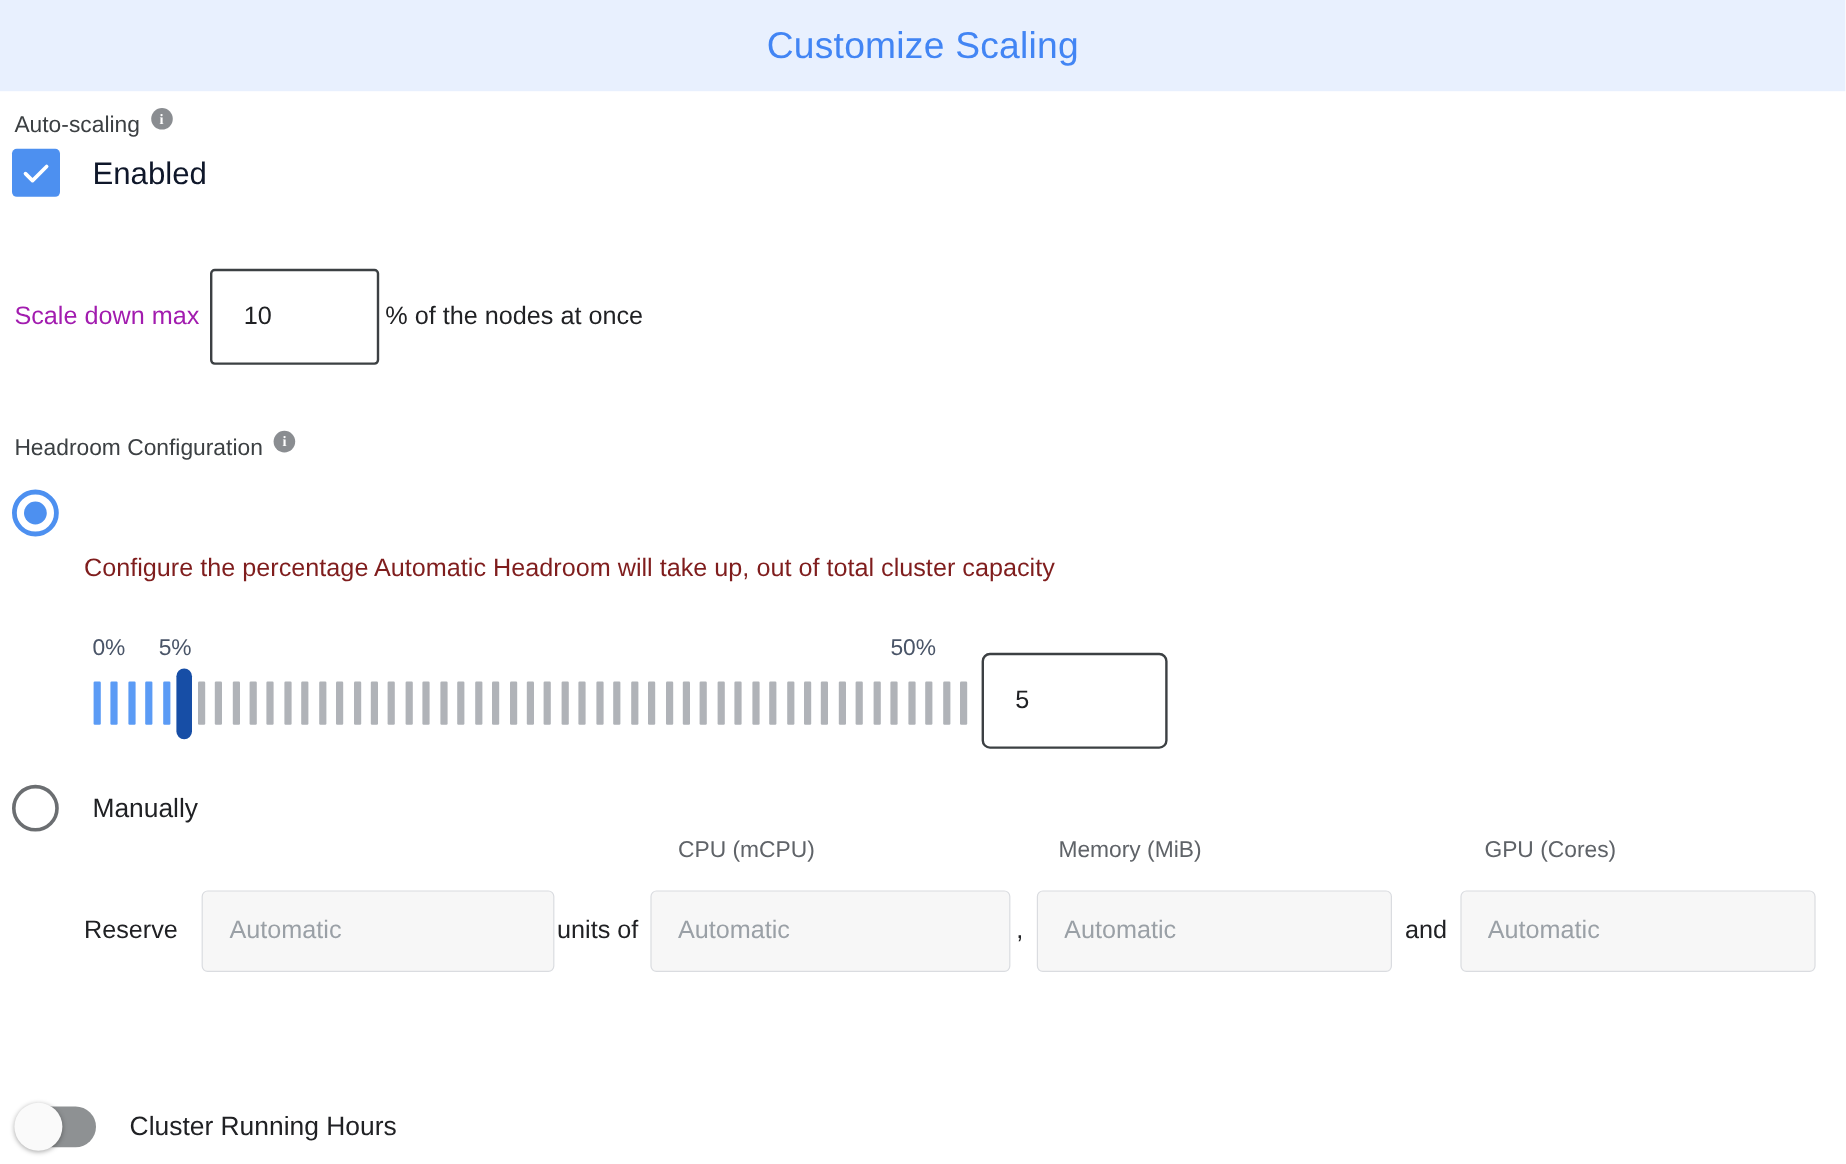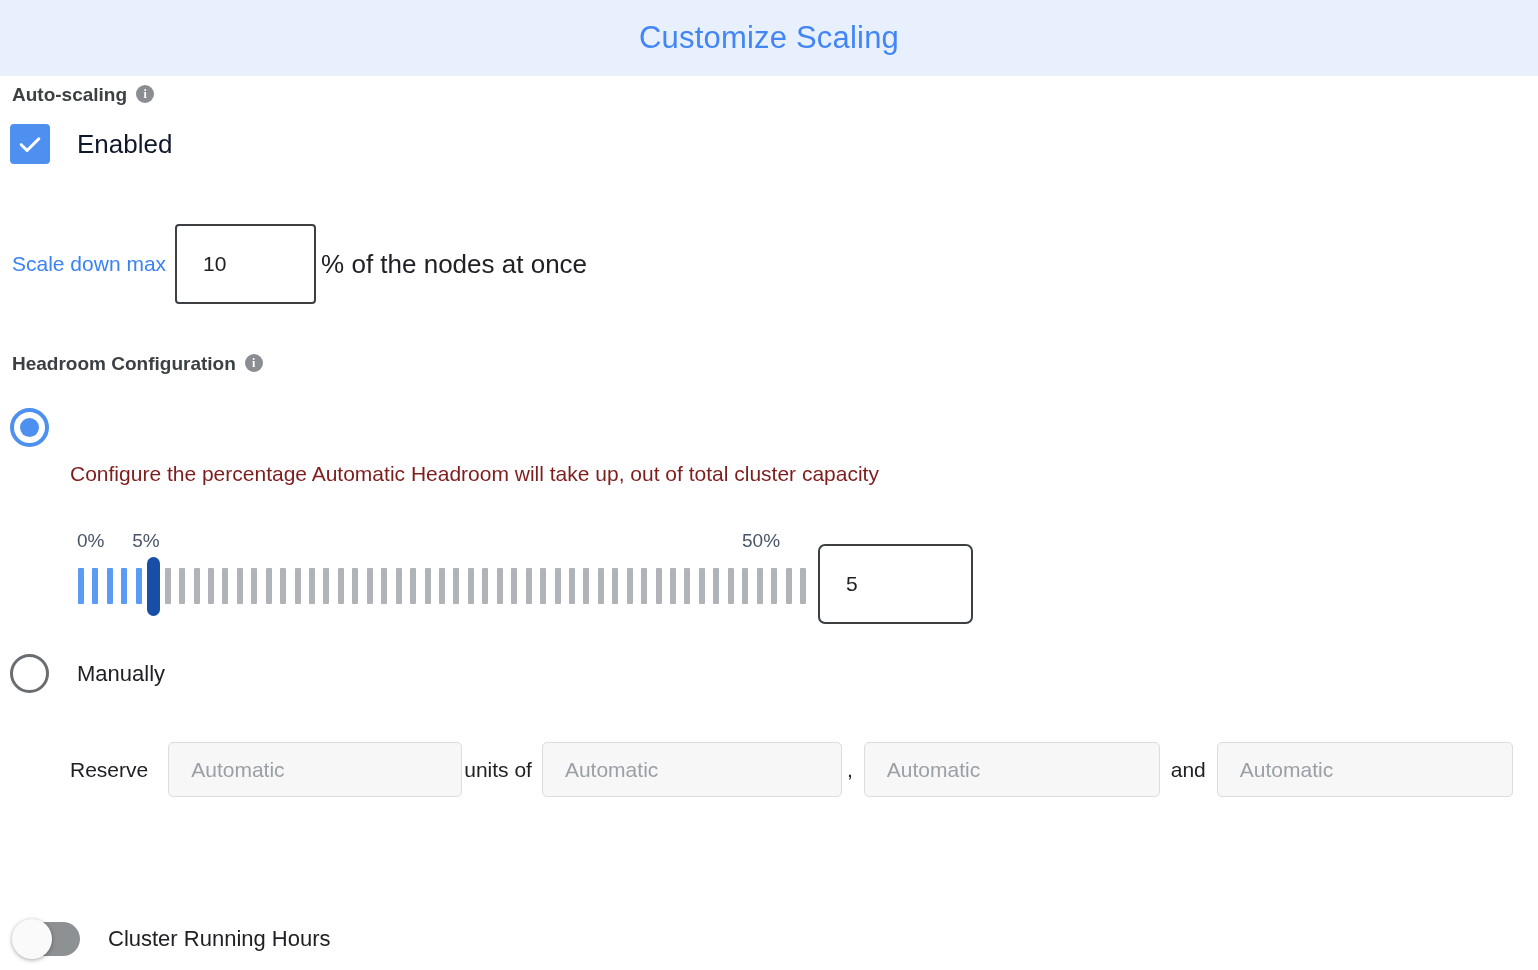--- a/index.html
+++ b/index.html
@@ -24,24 +24,25 @@
   .header-title {
     color: #4285f4;
     font-size: 31px;
     font-weight: 400;
     letter-spacing: .2px;
   }
 
   
   .section-label {
     font-size: 19px;
-    font-weight: 700;
+    font-weight: 400;
     color: #3c4043;
     display: inline-block;
     vertical-align: middle;
+    margin-top: 10px;
   }
   .info-icon {
     display: inline-flex;
     align-items: center;
     justify-content: center;
     width: 18px; height: 18px;
     border-radius: 50%;
     background: #8a8d91;
     color: #fff;
     font-size: 12px;
@@ -66,34 +67,34 @@
   }
   .checkbox svg { display:block; }
   .enabled-label {
     margin-left: 27px;
     font-size: 26px;
     color: #0f172a;
   }
 
   
   .scaledown-row { position: absolute; left: 12px; top: 224px; display: flex; align-items: center; }
-  .scaledown-label { font-size: 21px; color: #3b82f6; }
+  .scaledown-label { font-size: 21px; color: #a21caf; }
   .num-input {
     width: 141px; height: 80px;
     border: 2px solid #3c4043;
     border-radius: 4px;
     background: #fff;
     font-size: 21px;
     color: #202124;
     padding: 0 0 0 26px;
     margin-left: 9px;
     font-family: "Liberation Sans", sans-serif;
     outline: none;
   }
-  .scaledown-suffix { font-size: 26px; color: #202124; margin-left: 5px; }
+  .scaledown-suffix { font-size: 21px; color: #202124; margin-left: 5px; }
 
   
   .headroom-header { position: absolute; left: 12px; top: 353px; }
 
   .radio-auto-row { position: absolute; left: 10px; top: 408px; display: flex; align-items: center; }
   .radio {
     width: 39px; height: 39px;
     border-radius: 50%;
     border: 4px solid #4d90f0;
     background: #fff;
@@ -174,21 +175,21 @@
     font-size: 19px;
     color: #5f6368;
     white-space: nowrap;
   }
   .reserve-row {
     position: absolute; top: 742px; left: 0; width: 1538px;
     display: flex; align-items: center;
   }
   .reserve-label { font-size: 21px; color: #202124; margin-left: 70px; }
   .auto-input {
-    height: 55px;
+    height: 68px;
     border: 1px solid #dadce0;
     border-radius: 5px;
     background: #f7f7f7;
     font-size: 21px;
     color: #202124;
     padding-left: 22px;
     font-family: "Liberation Sans", sans-serif;
     outline: none;
   }
   .auto-input::placeholder { color: #9aa0a6; }
@@ -329,20 +330,25 @@
 
   <input class="headroom-value-input" type="text" value="5" style="">
 
   <div class="radio-manual-row">
     <div class="radio unchecked">
       
     </div>
     <span class="radio-label">Manually</span>
   </div>
 
+  <div class="col-headers">
+    <span class="col-header" style="left:565px;">CPU (mCPU)</span>
+    <span class="col-header" style="left:882px;">Memory (MiB)</span>
+    <span class="col-header" style="left:1237px;">GPU (Cores)</span>
+  </div>
 
   <div class="reserve-row">
     <span class="reserve-label">Reserve</span>
     <input class="auto-input in-cpuunits" type="text" disabled="" placeholder="Automatic" style="">
     <span class="sep-units">units of</span>
     <input class="auto-input in-cpu" type="text" disabled="" placeholder="Automatic" style="">
     <span class="sep-comma">,</span>
     <input class="auto-input in-mem" type="text" disabled="" placeholder="Automatic" style="">
     <span class="sep-and">and</span>
     <input class="auto-input in-gpu" type="text" disabled="" placeholder="Automatic" style="">

